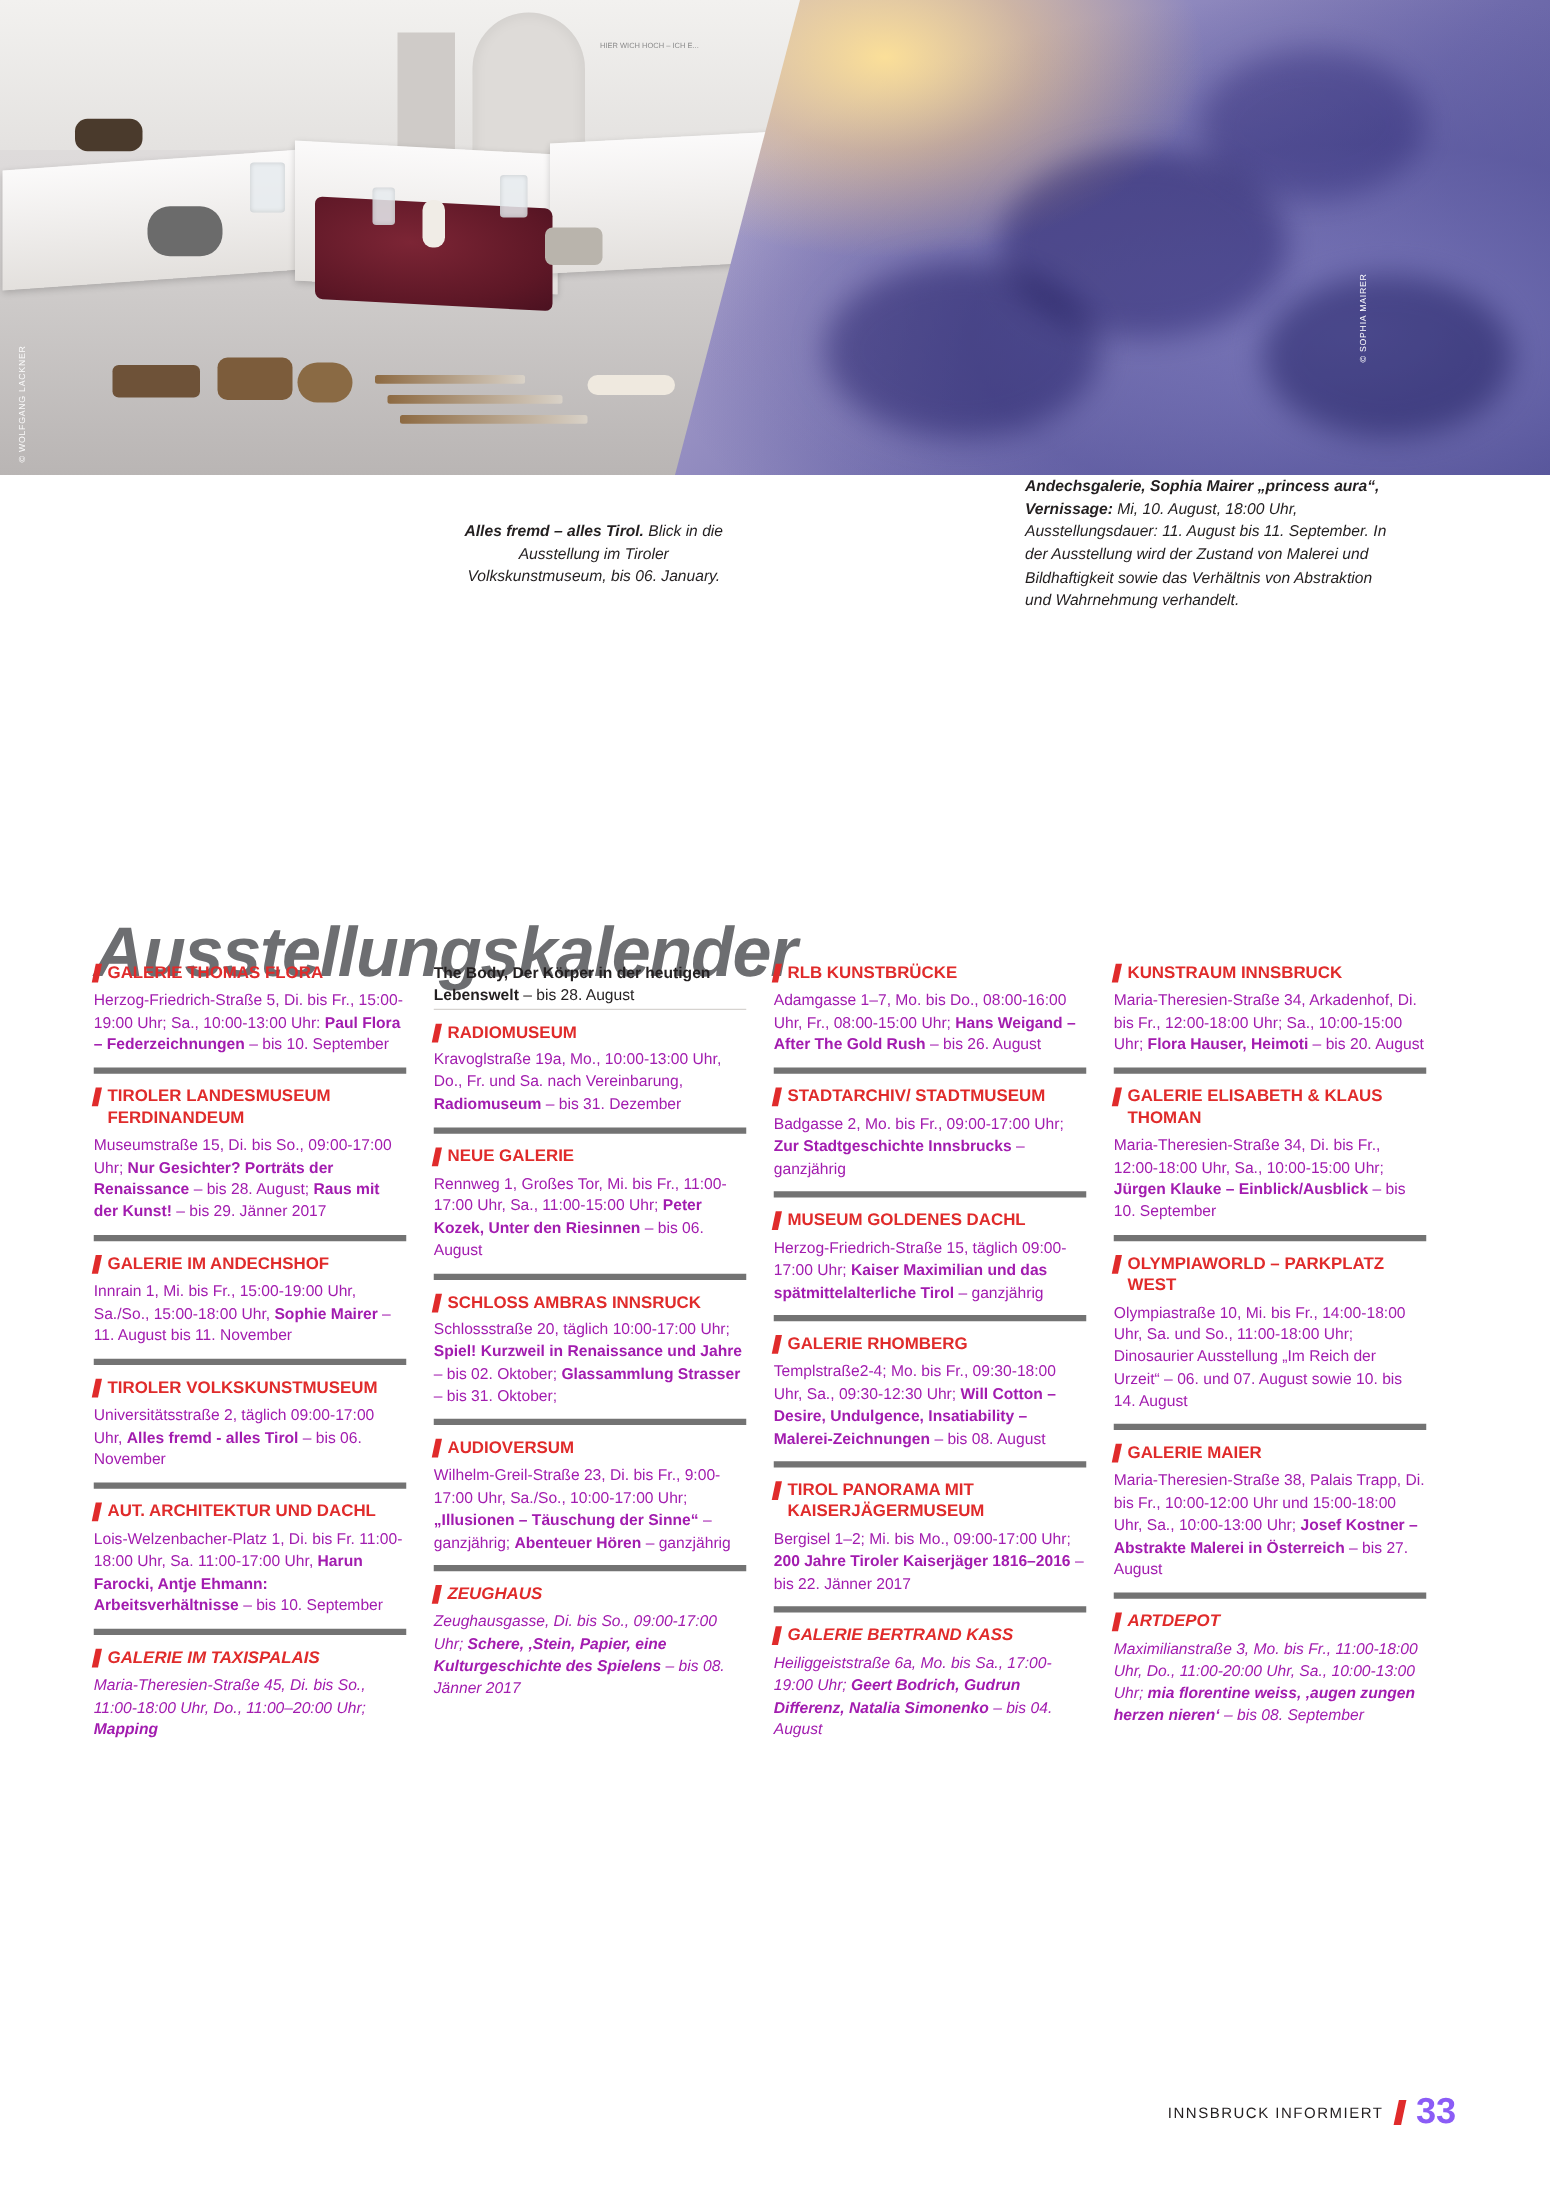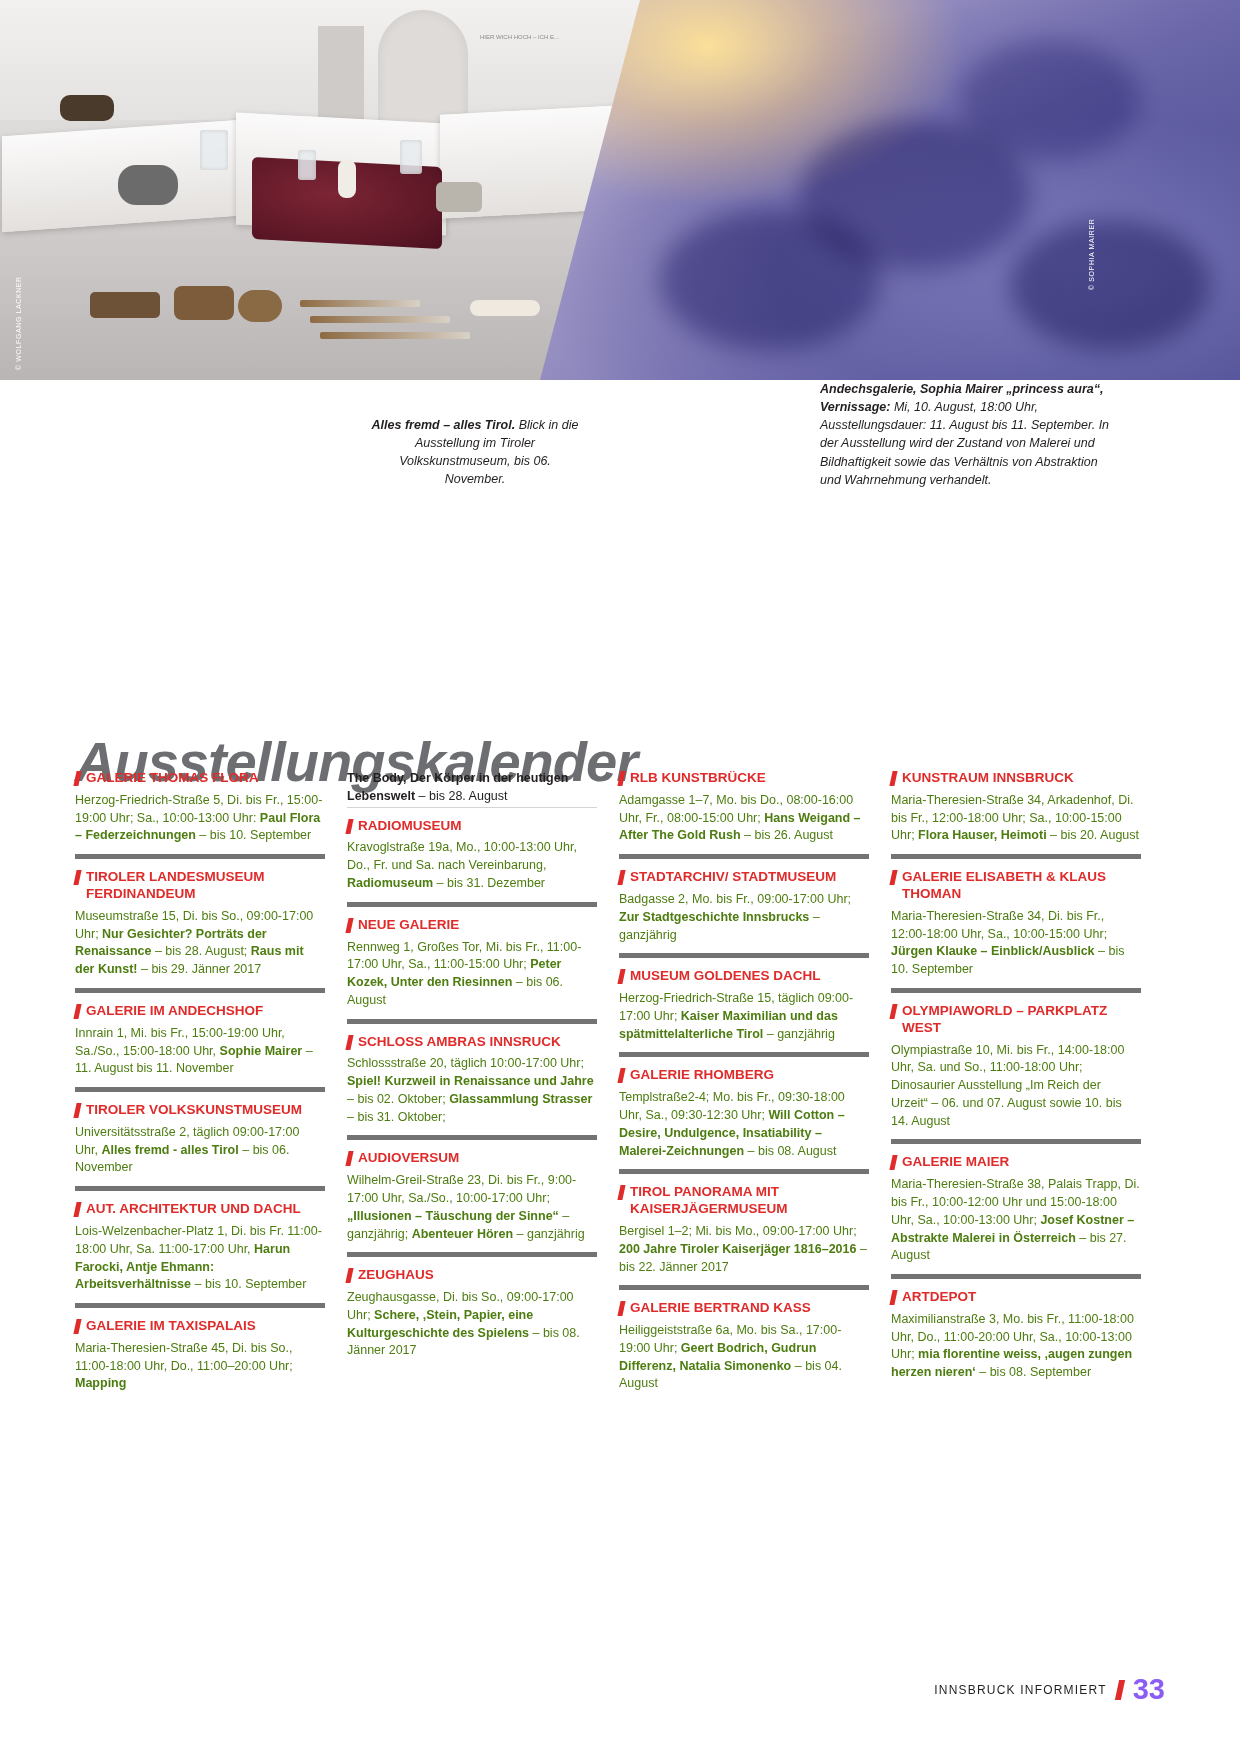--- a/index.html
+++ b/index.html
@@ -93,34 +93,34 @@
   }
 
   
   .calendar {
     position:absolute; left:75px; top:770px; width:1090px;
     display:flex; gap:22px;
   }
   .col { width:250px; }
 
   .entry { margin-bottom:10px; padding-bottom:9px; border-bottom:5px solid #737373; }
-  .entry:last-child { border-bottom:none; }
+  .entry:last-child { border-bottom:none;font-style:italic; }
 
   .venue {
     color:#e02b2b; font-weight:bold; font-size:13.5px;
     line-height:1.25; margin:0 0 5px 0;
     display:flex; gap:6px; align-items:flex-start;
   }
   .venue .slash {
     display:inline-block; width:5px; height:15px; flex:0 0 5px;
     background:#e02b2b; transform:skewX(-12deg); margin-top:1px;
   }
   .venue .vtext { display:block; }
 
-  .body { font-size:12.5px; line-height:1.42; color:#4d7c0f; }
+  .body { font-size:12.5px; line-height:1.42; color:#a21caf; }
   .body b { font-weight:bold; }
 
   
   .cont { font-size:12.5px; line-height:1.42; margin-bottom:10px; padding-bottom:1px; border-bottom:1px solid #d6d3d0; }
 
   
   .footer {
     position:absolute; right:75px; bottom:48px;
     display:flex; align-items:center; gap:10px;
   }
@@ -166,21 +166,21 @@
     <div class="blot" style="left:260px;top:120px;width:230px;height:150px;background:#6b63a8;"></div>
     <div class="blot" style="left:420px;top:40px;width:180px;height:120px;background:#8c86c0;"></div>
     <div class="blot" style="left:120px;top:210px;width:220px;height:140px;background:#5d58a0;"></div>
     <div class="blot" style="left:470px;top:220px;width:200px;height:130px;background:#4c4a8e;"></div>
     <div class="credit-right">© SOPHIA MAIRER</div>
   </div>
 </div>
 
 <div class="captions">
   <div class="cap cap-left">
-    <b>Alles fremd – alles Tirol.</b><span> Blick in die Ausstellung im Tiroler Volkskunstmuseum, bis 06. November.</span>
+    <b>Alles fremd – alles Tirol.</b><span> Blick in die Ausstellung im Tiroler Volkskunstmuseum, bis 06. January.</span>
   </div>
   <div class="cap cap-right">
     <b>Andechsgalerie, Sophia Mairer „princess aura“, Vernissage:</b><span> Mi, 10. August, 18:00 Uhr, Ausstellungsdauer: 11. August bis 11. September. In der Ausstellung wird der Zustand von Malerei und Bildhaftigkeit sowie das Verhältnis von Abstraktion und Wahrnehmung verhandelt.</span>
   </div>
 </div>
 
 <h1 class="page-title">Ausstellungskalender</h1>
 
 <div class="calendar" id="calendar">
     <div class="col">

